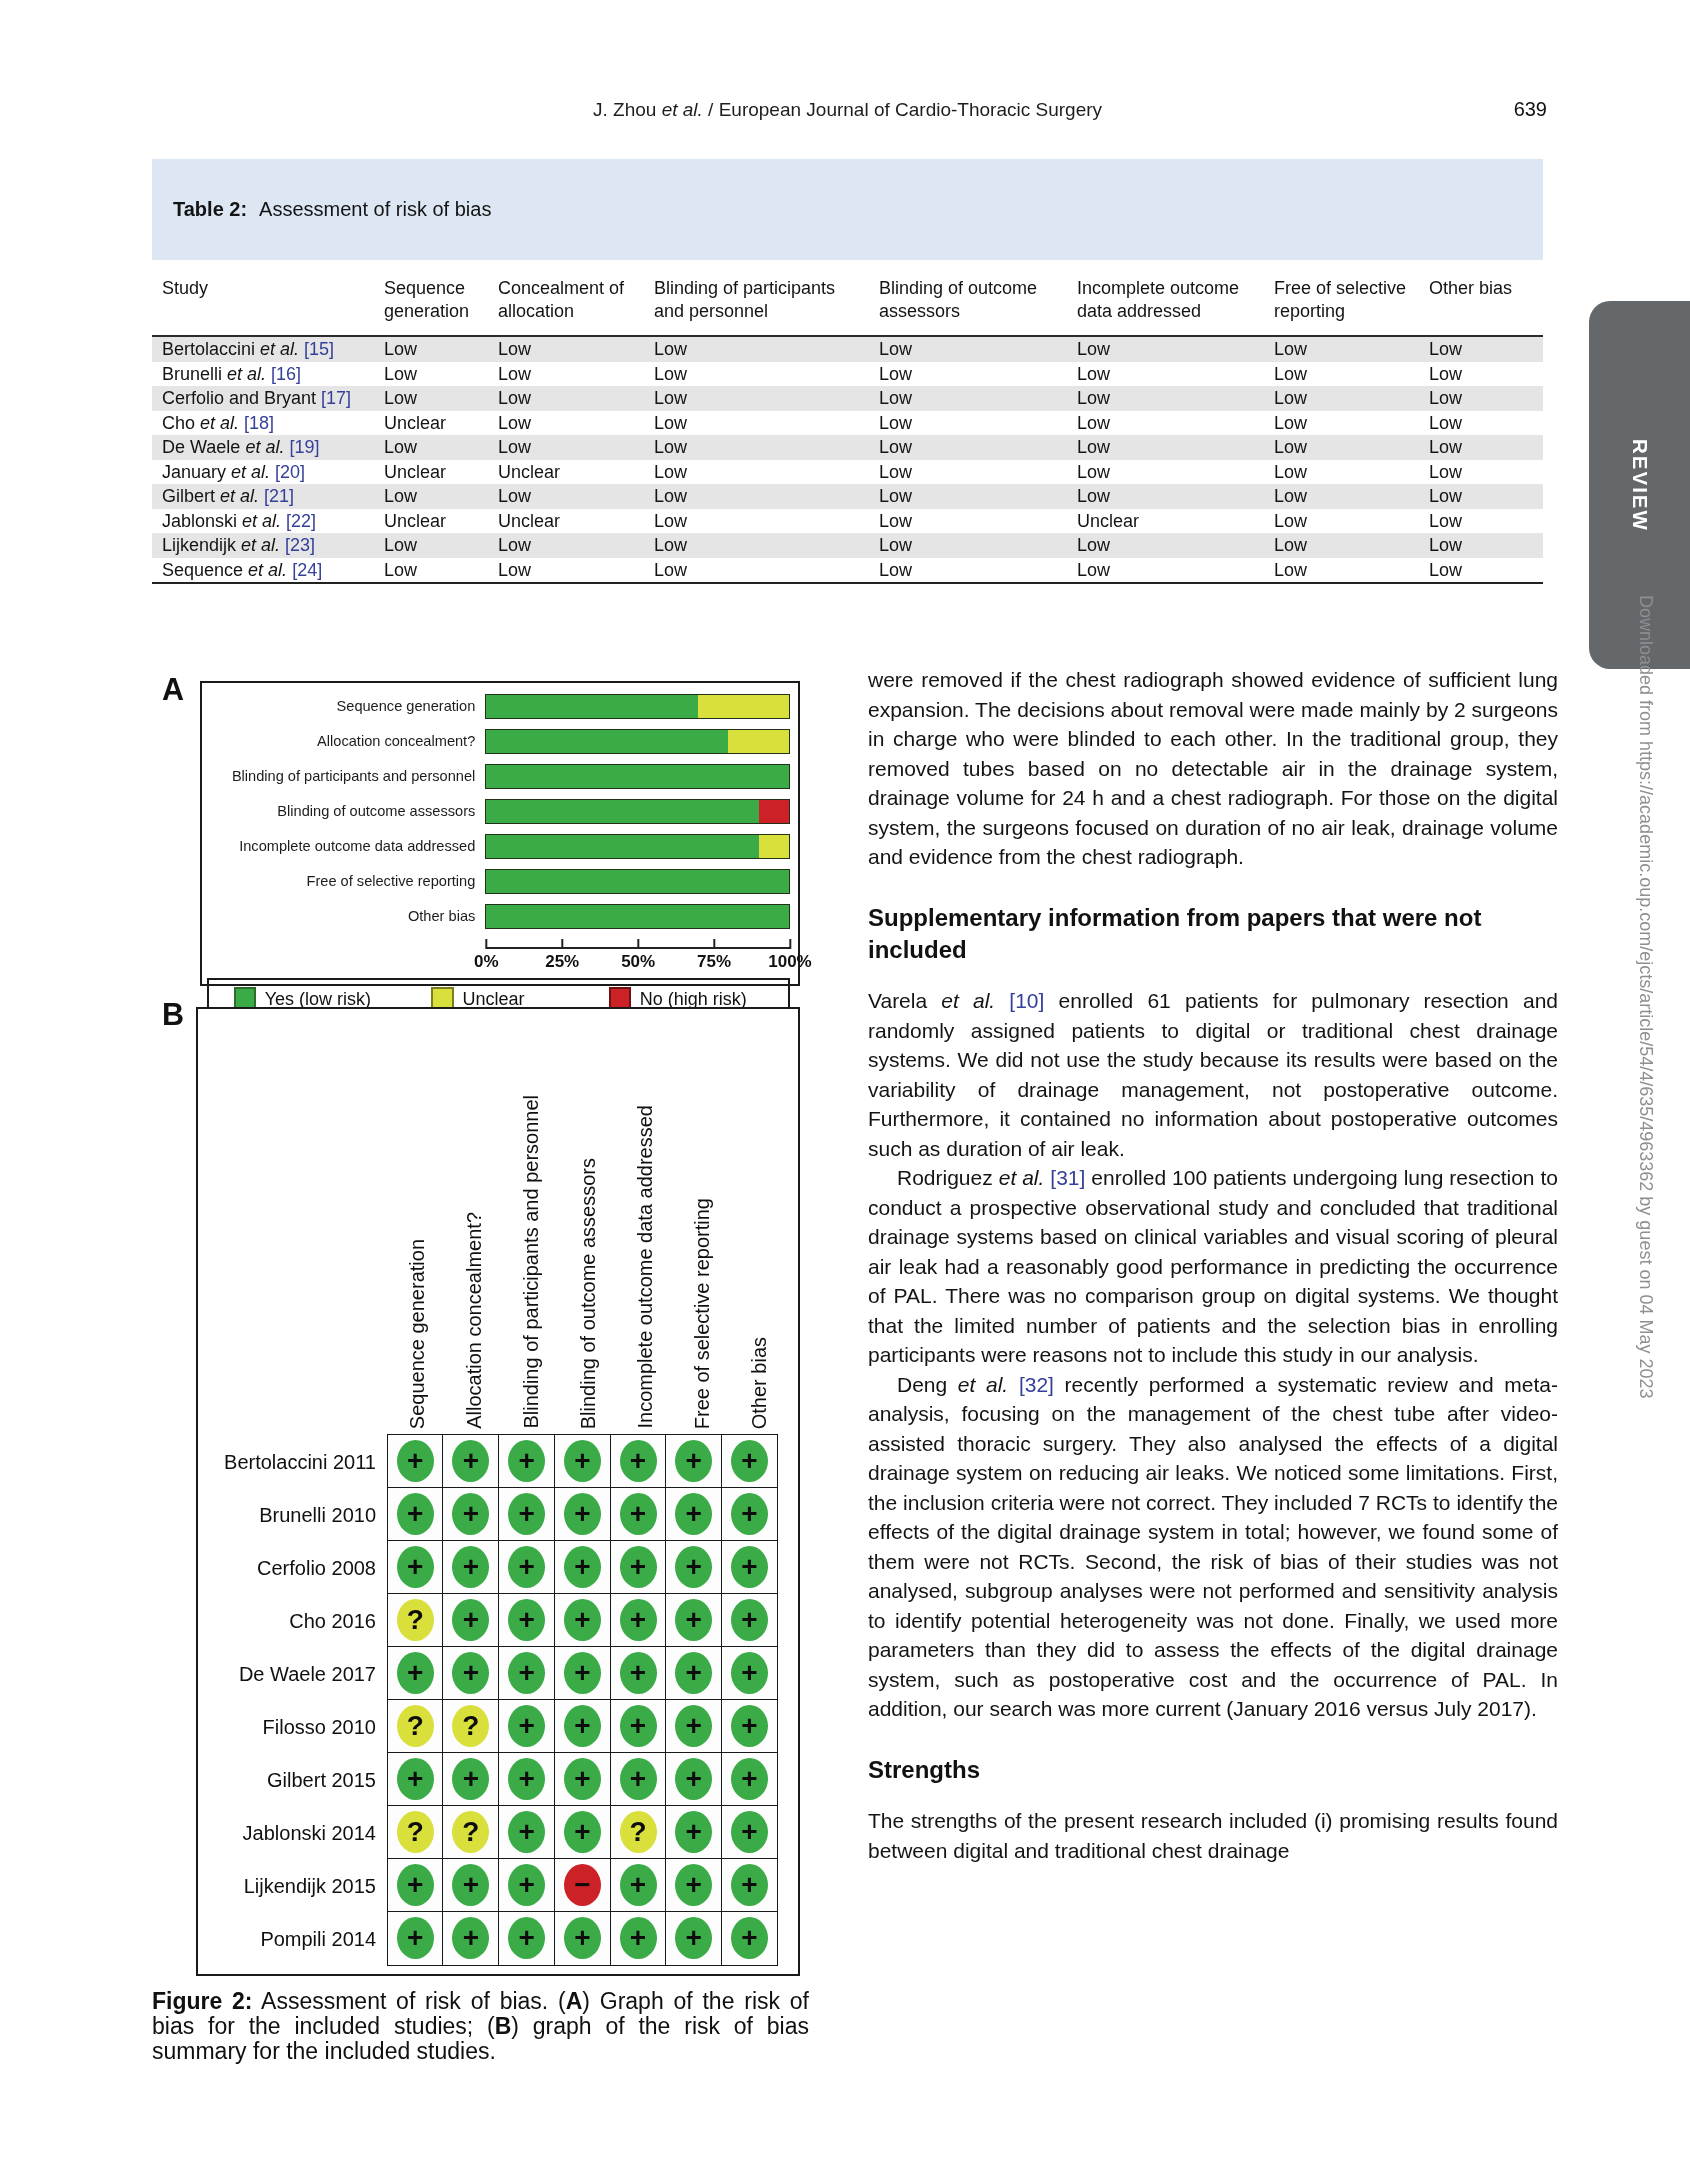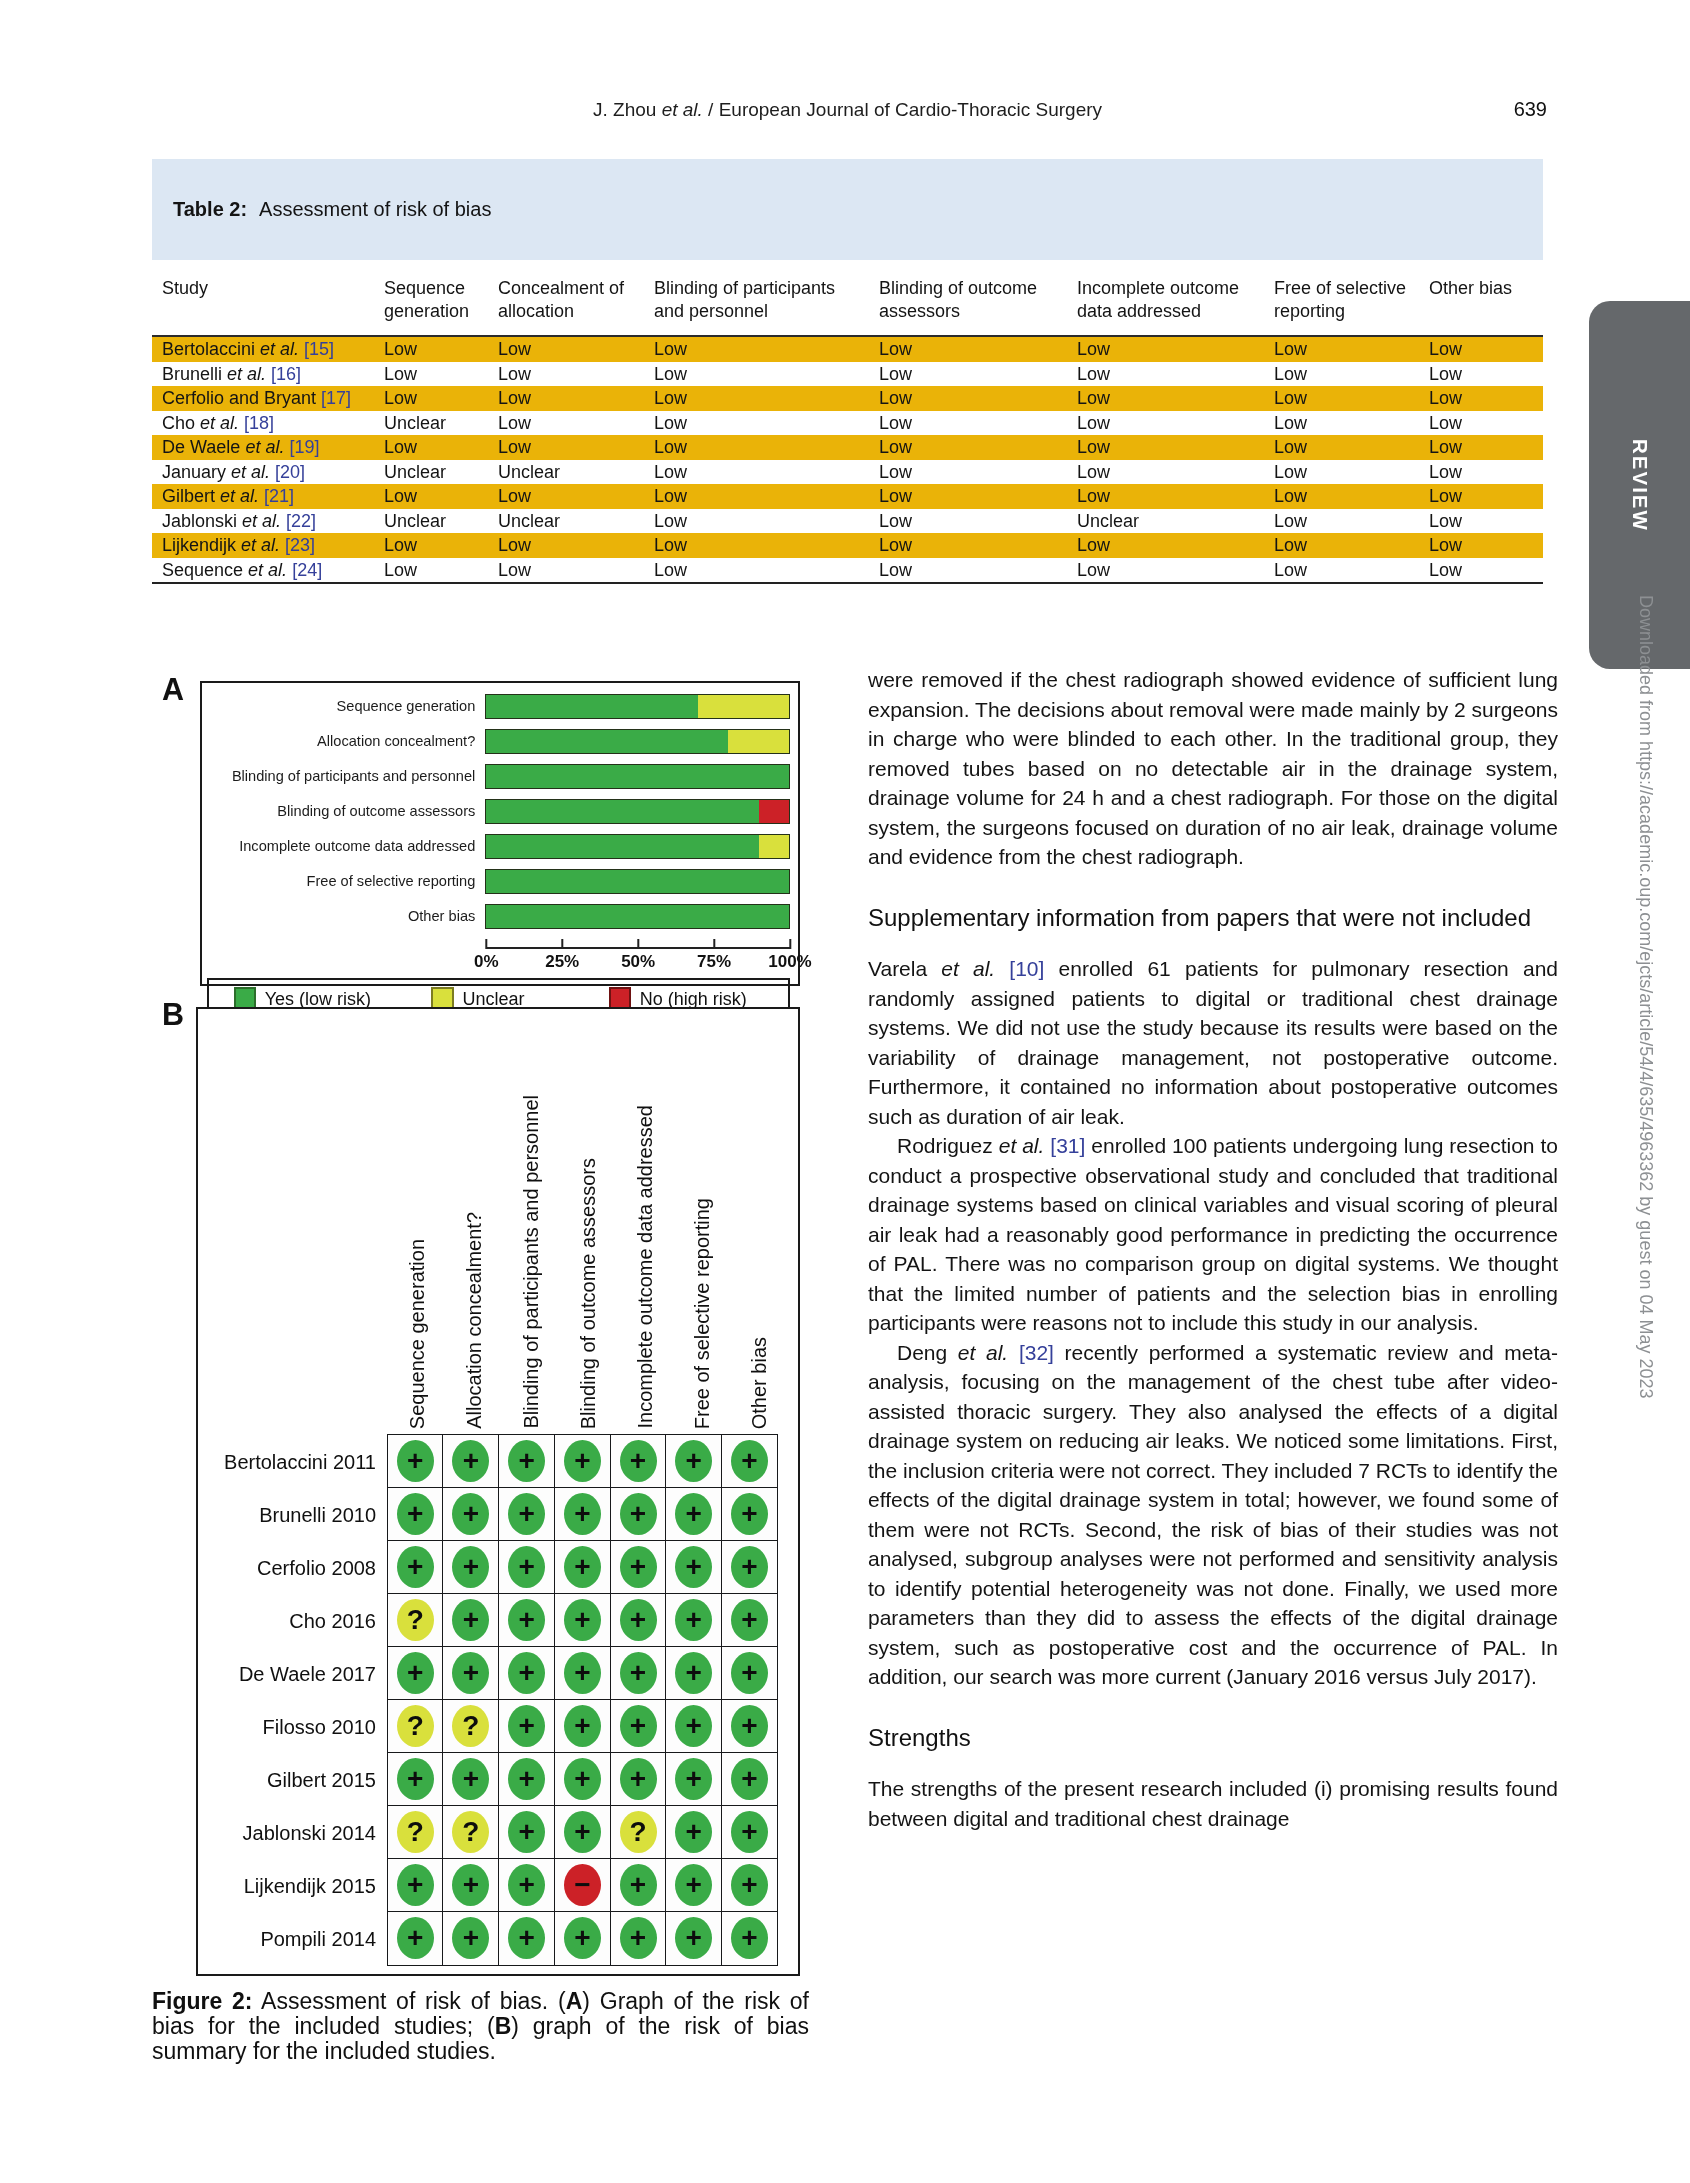--- a/index.html
+++ b/index.html
@@ -15,21 +15,21 @@
   
   .table2{position:absolute;left:152px;top:159px;width:1391px;font-size:18px;}
   .t2-band{height:101px;background:#dce7f3;display:flex;align-items:center;padding-left:21px;
     box-sizing:border-box;font-size:20px;}
   .t2-band .b{margin-right:12px;}
   .t2-head{display:grid;grid-template-columns:222px 114px 156px 225px 198px 197px 155px 114px;
     padding:17px 0 12px 10px;border-bottom:2px solid #2b2b2b;line-height:23px;background:#fff;}
   .t2-hc{padding-right:17px;}
   .t2-row{display:grid;grid-template-columns:222px 114px 156px 225px 198px 197px 155px 114px;
     height:24.5px;line-height:24.5px;padding-left:10px;white-space:nowrap;}
-  .t2-row.alt{background:#eab308;}
+  .t2-row.alt{background:#e5e5e5;}
   .t2-body{border-bottom:2.7px solid #222;}
   
   .panel-label{position:absolute;font-size:30.5px;font-weight:bold;color:#111;}
   #labA{left:162px;top:672px;}
   #labB{left:162px;top:997px;}
   
   .figA{position:absolute;left:200px;top:681px;width:600px;height:305px;border:2px solid #1a1a1a;
     box-sizing:border-box;padding:10.6px 8px 6.6px 5.3px;background:#fff;}
   .bar-row{display:flex;align-items:center;height:25px;margin-bottom:10px;}
   .bar-label{width:268px;flex:none;text-align:right;padding-right:9.3px;font-size:14.6px;
@@ -73,21 +73,21 @@
   .c-y{background:#d9e03c;}
   .c-r{background:#cc2127;}
   
   .caption{position:absolute;left:152px;top:1989px;width:657px;font-size:23px;line-height:25px;
     text-align:justify;color:#101010;}
   
   .col2{position:absolute;left:868px;top:665px;width:690px;font-size:21px;line-height:29.5px;
     text-align:justify;color:#141414;}
   .col2 p{margin:0;}
   .col2 p.indent{text-indent:29px;}
-  .col2 h2{font-size:24px;line-height:32px;font-weight:normal;margin:30.5px 0 20px 0;text-align:left;color:#111;}
+  .col2 h2{font-size:24px;line-height:32px;font-weight:bold;margin:30.5px 0 20px 0;text-align:left;color:#111;}
   
   .review-tab{position:absolute;right:0;top:301px;width:101px;height:368px;background:#65686b;
     border-radius:21px 0 0 21px;display:flex;align-items:center;justify-content:center;}
   .review-text{writing-mode:vertical-rl;color:#ffffff;font-weight:bold;font-size:20.5px;letter-spacing:2px;}
   .download-note{position:absolute;right:34px;top:595px;writing-mode:vertical-rl;
     font-size:18px;color:#8d9093;white-space:nowrap;}
 </style>
 </head>
 <body>
 

